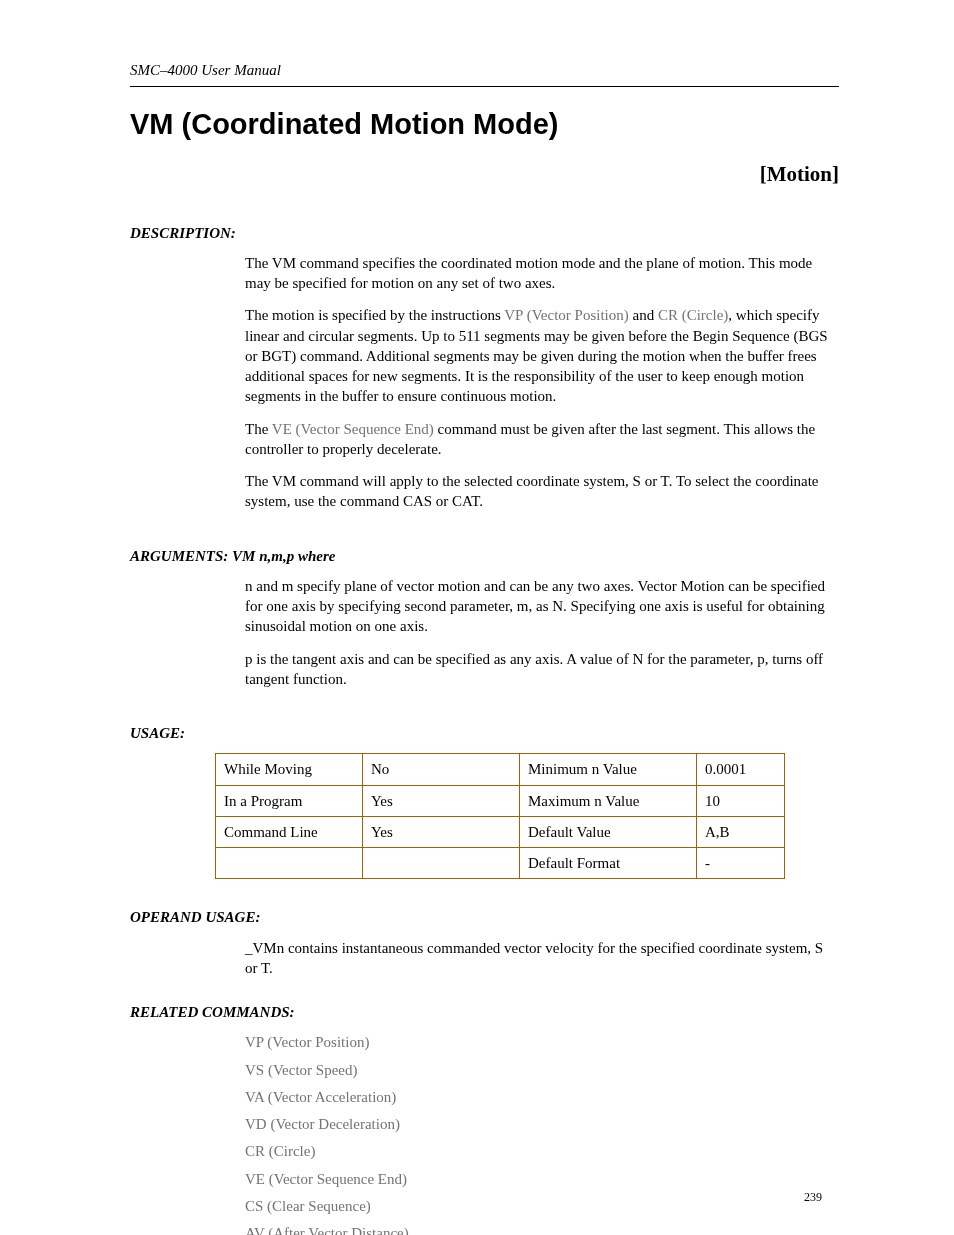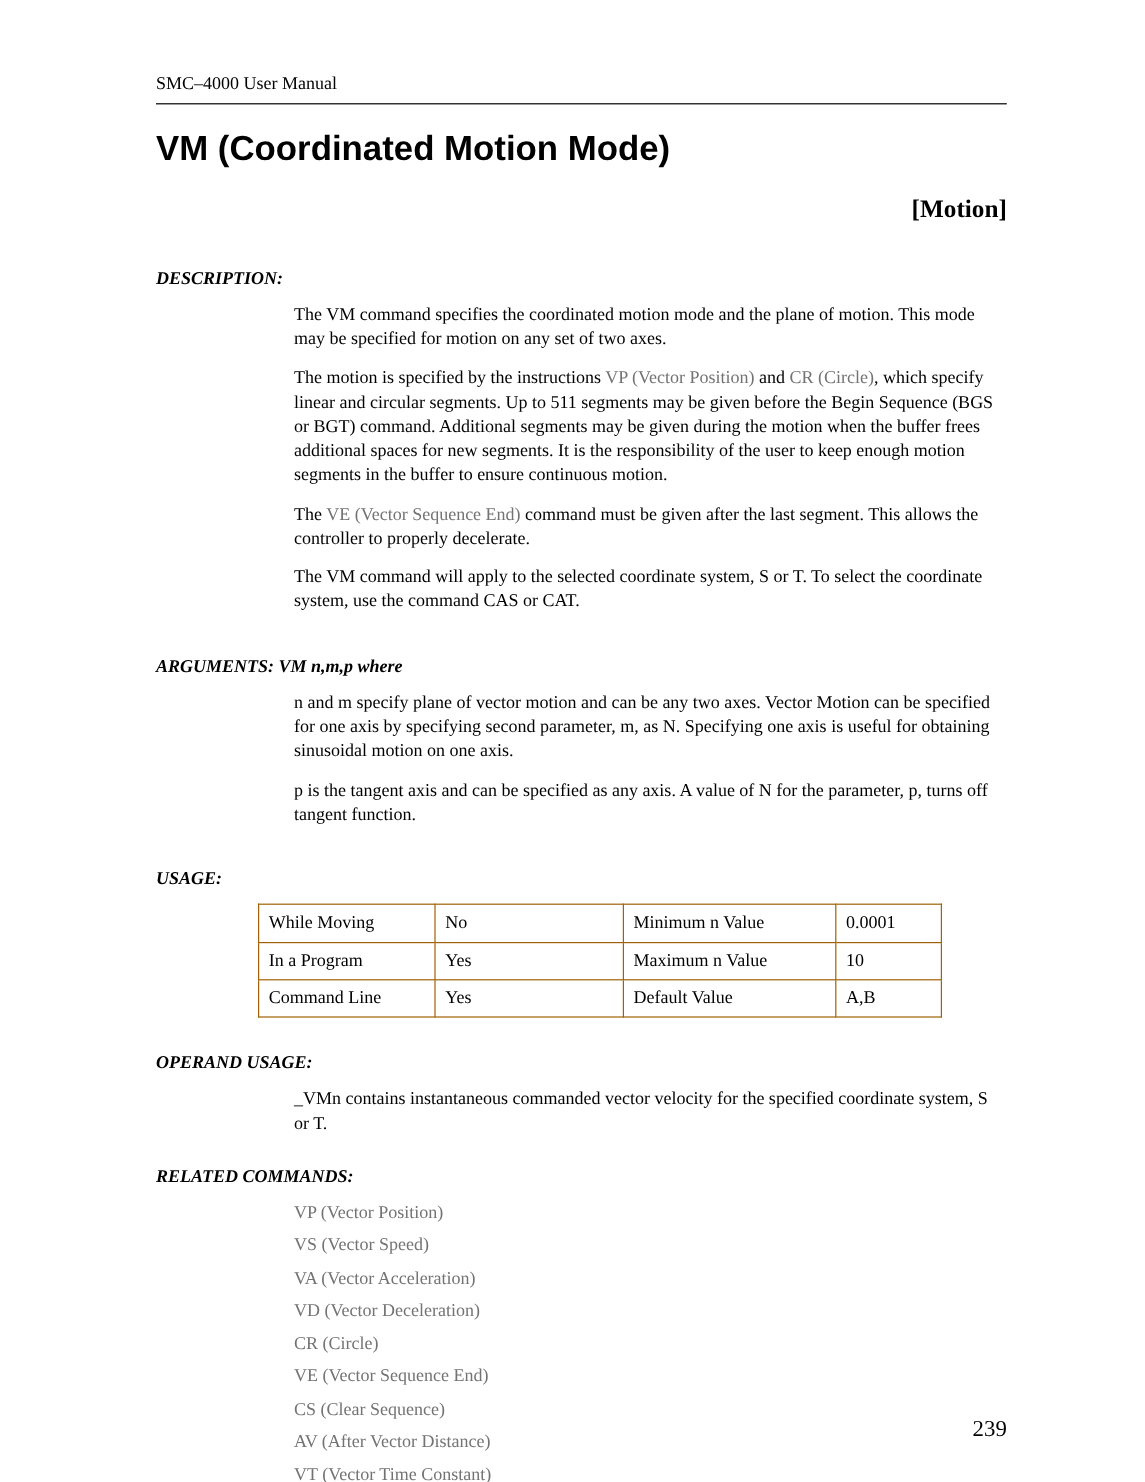--- a/index.html
+++ b/index.html
@@ -9,20 +9,21 @@
     background: #fff;
     margin: 0;
     padding: 60px 115px 60px 130px;
     width: 954px;
     box-sizing: border-box;
     line-height: 1.35;
   }
   .header-bar {
     font-size: 15px;
     margin-bottom: 6px;
+    font-style: italic;
   }
   hr.top-rule {
     border: none;
     border-top: 1.5px solid #000;
     margin: 0 0 18px 0;
   }
   h1.title {
     font-family: Arial, Helvetica, sans-serif;
     font-weight: bold;
     font-size: 29px;
@@ -66,22 +67,22 @@
   }
   .related-list {
     margin-left: 115px;
   }
   .related-list .item {
     margin-bottom: 7px;
   }
   .page-num {
     position: fixed;
     bottom: 30px;
-    right: 115px;
-    font-size: 19px;
+    right: 132px;
+    font-size: 12px;
   }
   .col1 { width: 130px; }
   .col2 { width: 140px; }
   .col3 { width: 160px; }
 </style>
 </head>
 <body>
 
 <div class="header-bar">SMC–4000 User Manual</div>
 <hr class="top-rule">
@@ -122,20 +123,26 @@
       <td>Yes</td>
       <td>Maximum n Value</td>
       <td>10</td>
     </tr>
     <tr>
       <td>Command Line</td>
       <td>Yes</td>
       <td>Default Value</td>
       <td>A,B</td>
     </tr>
+    <tr>
+      <td>&nbsp;</td>
+      <td>&nbsp;</td>
+      <td>Default Format</td>
+      <td>-</td>
+    </tr>
   </tbody>
     </table>
 </div>
 
 <div class="section-label" style="margin-top:28px;">OPERAND USAGE:</div>
 <div class="indent">
   <p>_VMn contains instantaneous commanded vector velocity for the specified coordinate system, S or T.</p>
 </div>
 
 <div class="section-label" style="margin-top:24px;">RELATED COMMANDS:</div>

